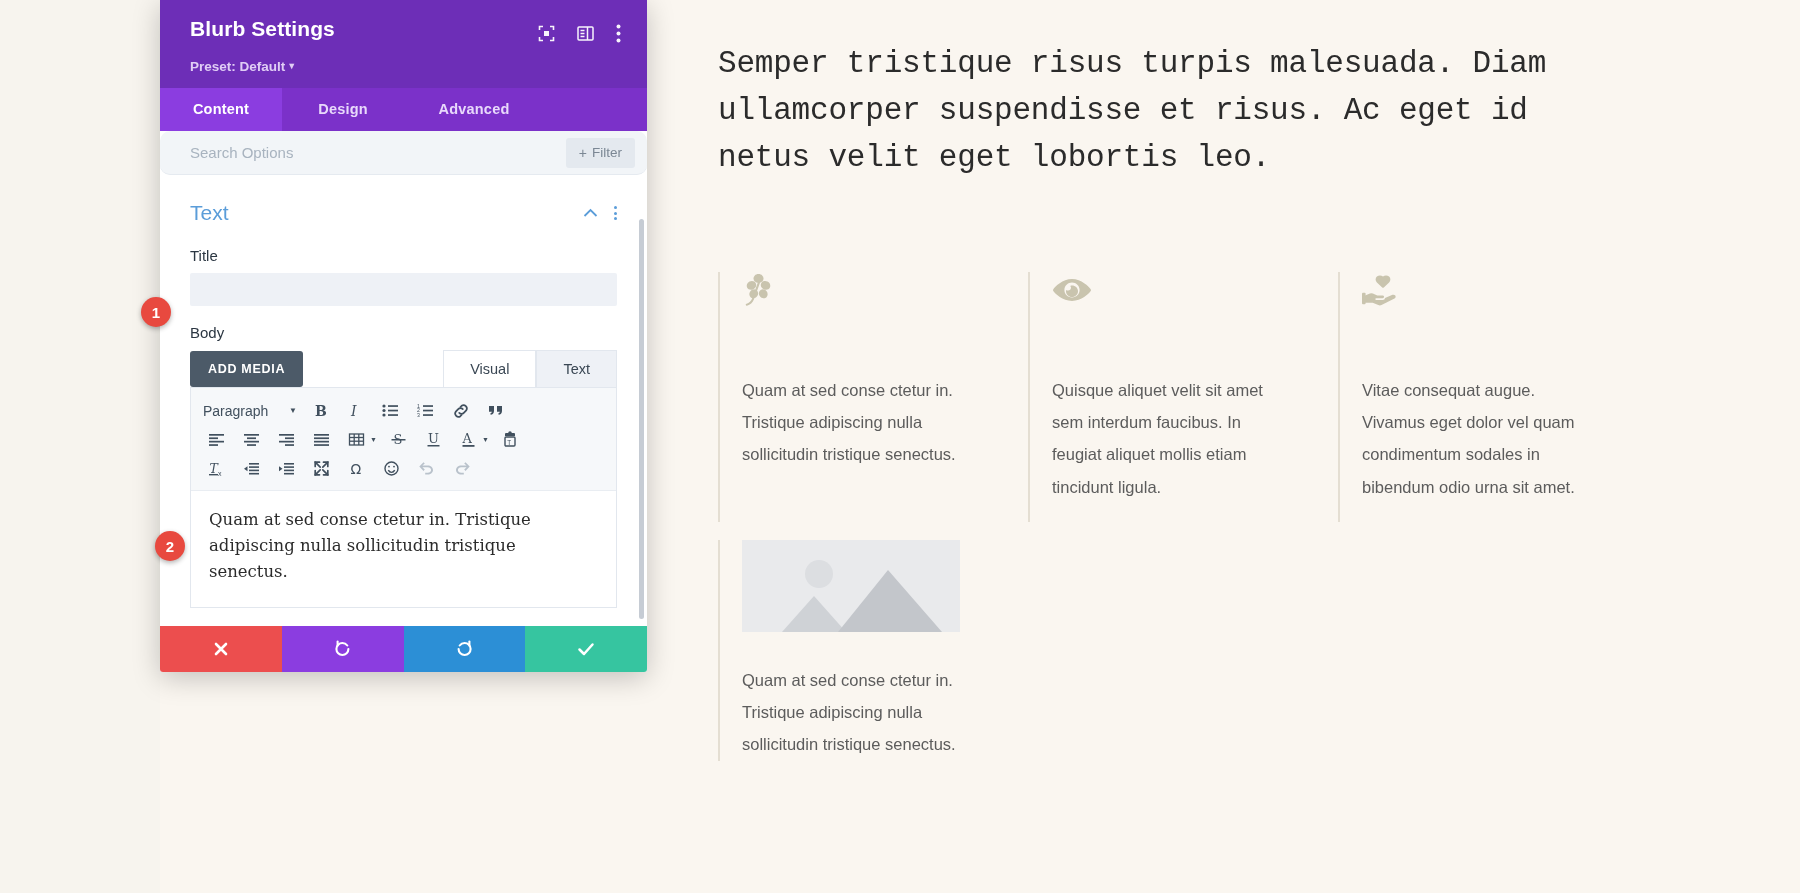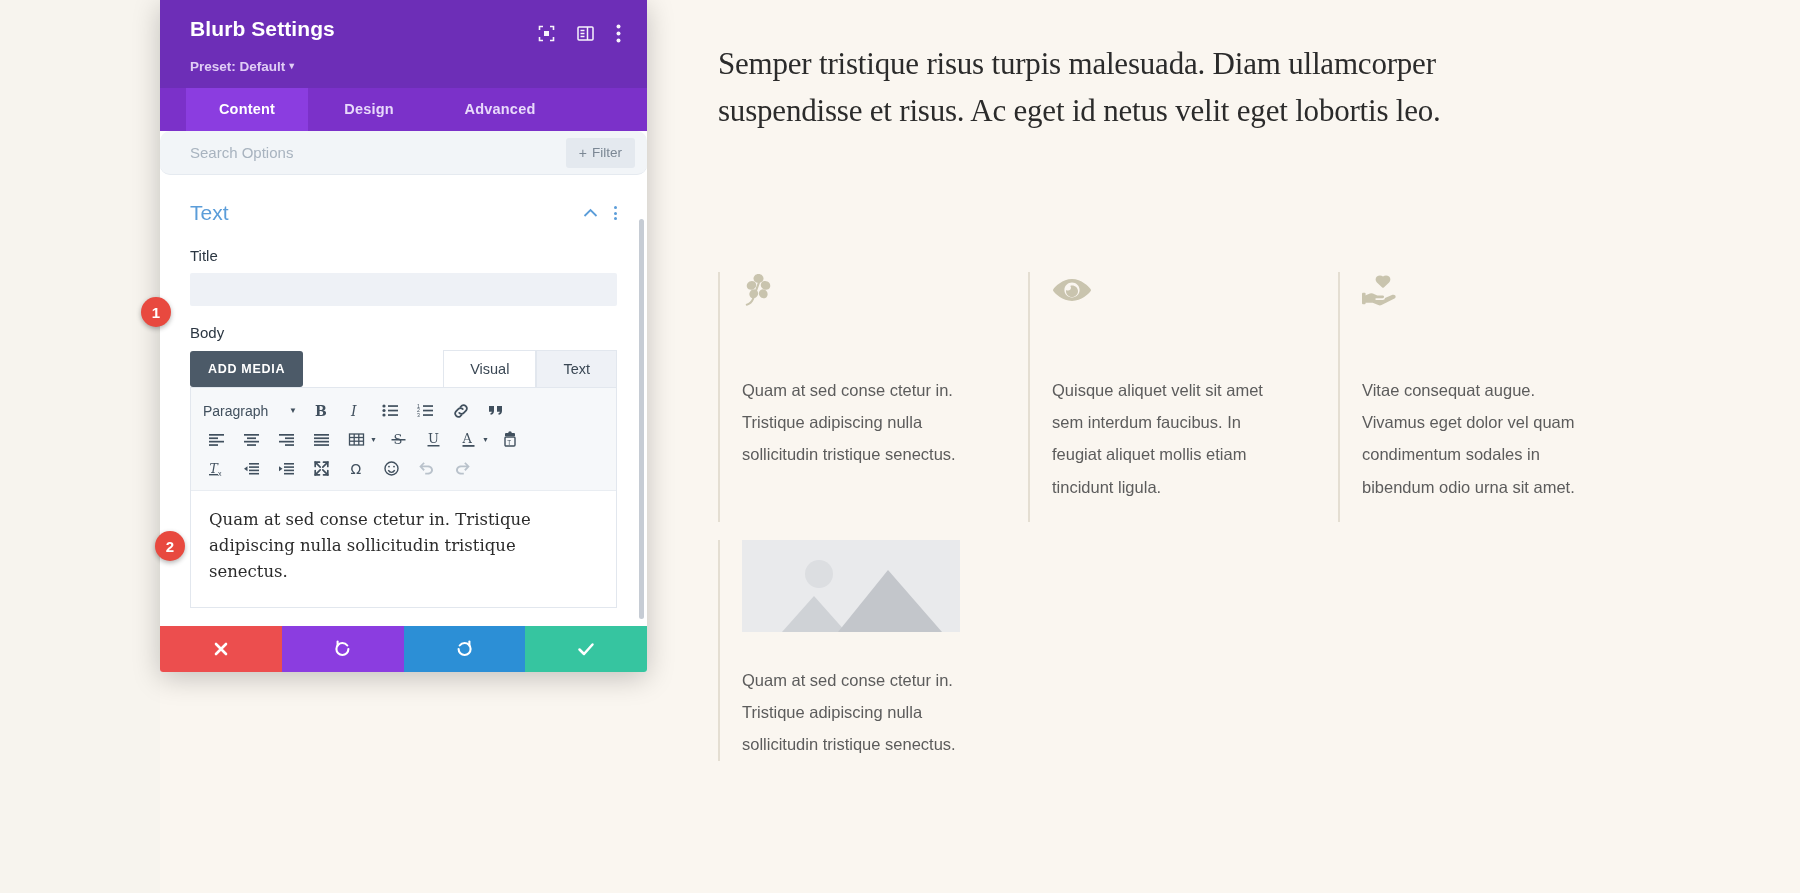--- a/index.html
+++ b/index.html
@@ -14,21 +14,21 @@
 
   
   .page-content {
     position: absolute; left: 0; top: 0; width: 1800px; height: 893px;
     background: #faf6f0;
   }
   .hero {
     position: absolute; left: 718px; top: 40px; width: 840px;
   }
   .hero-text {
-    font-family: Liberation Serif, serif;
+    font-family: Liberation Mono, monospace;
     font-size: 31px;
     line-height: 1.52;
     color: #2b2b2b;
     font-weight: 400;
     letter-spacing: -0.2px;
   }
 
   .blurb-row {
     position: absolute; left: 718px; top: 272px; width: 1010px;
     display: flex; gap: 0;
@@ -92,21 +92,21 @@
 
   .tabs { display: flex; background: #7b31c9; }
   .tab {
     padding: 13px 0 14px 0; text-align: center;
     color: #e8d9fb; font-size: 14.5px; font-weight: bold;
     cursor: pointer; letter-spacing: .2px;
   }
   .tab:nth-child(1) { width: 122px; }
   .tab:nth-child(2) { width: 122px; }
   .tab:nth-child(3) { width: 140px; }
-  .tab.active { background: #8b3de0; color: #fff; margin-left: 26px; }
+  .tab.active { background: #8b3de0; color: #fff; }
 
   .searchbar {
     display: flex; align-items: center; justify-content: space-between;
     background: #f2f5f8; border-bottom: 1px solid #e5eaf0;
     padding: 0 12px 0 30px; height: 44px; border-radius: 10px;
   }
   .search-input {
     border: none; background: transparent; outline: none;
     font-size: 15px; color: #9aa6b3; font-family: "Liberation Sans", sans-serif;
     width: 300px;

